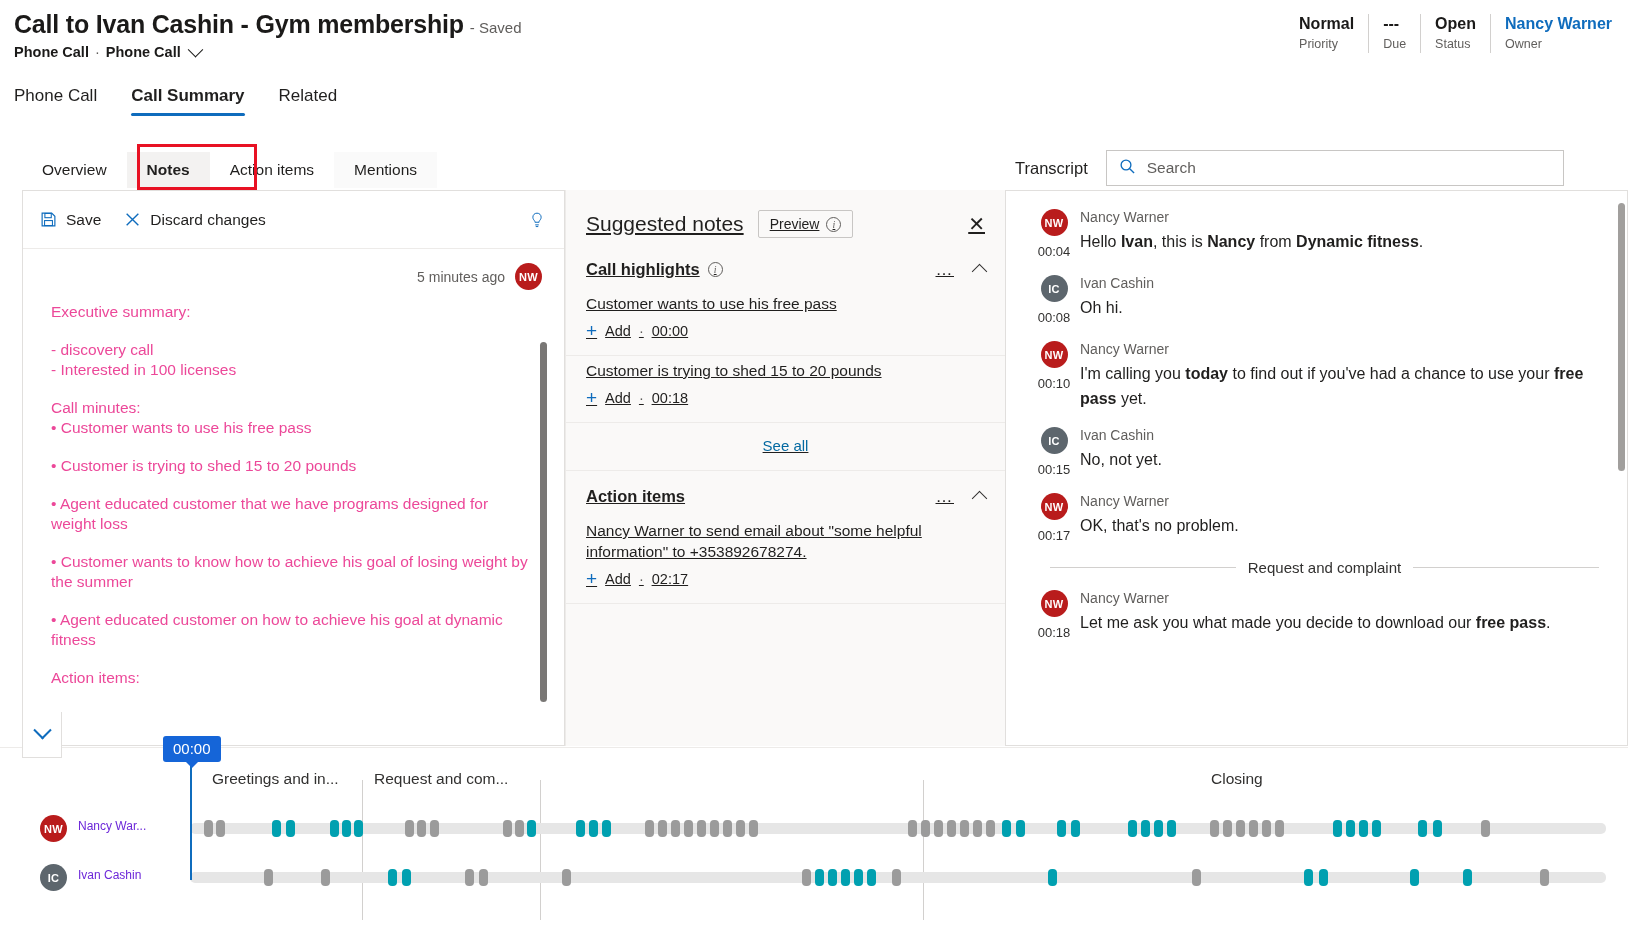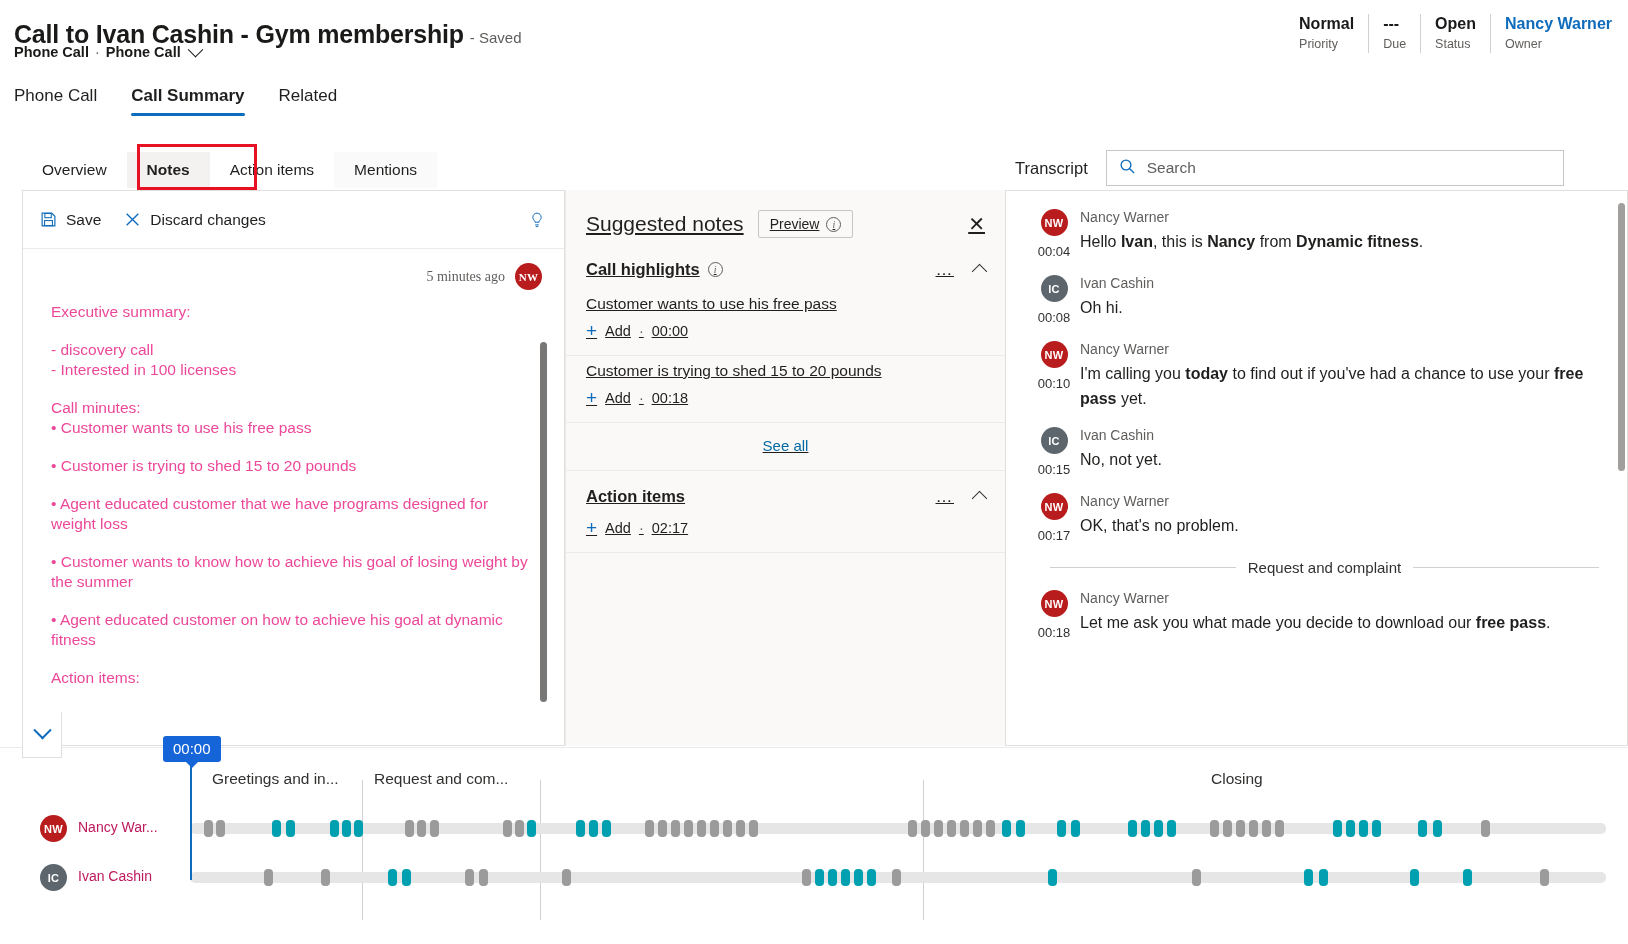--- a/index.html
+++ b/index.html
@@ -8,21 +8,21 @@
     width: 1628px; height: 944px;
     background: #ffffff;
     font-family: "Liberation Sans", sans-serif;
     color: #201f1e;
     overflow: hidden;
   }
   .app { position: relative; width: 1628px; height: 944px; background:#fff; }
 
   
   .header { position:absolute; left:0; top:0; width:1628px; height:78px; background:#fff; }
-  .title-wrap { position:absolute; left:14px; top:20px; }
+  .title-wrap { position:absolute; left:14px; top:10px; }
   .rec-title { font-size:25px; font-weight:700; color:#1b1a19; letter-spacing:-0.2px; display:inline; }
   .saved { font-size:15px; color:#605e5c; font-weight:400; margin-left:6px; }
   .breadcrumb { position:absolute; left:14px; top:44px; font-size:14.5px; font-weight:700; color:#1b1a19; display:flex; align-items:center; gap:6px; }
   .bc-sep { font-weight:400; color:#605e5c; }
   .chev-d { display:inline-block; width:11px; height:11px; border-right:1.6px solid #1b1a19; border-bottom:1.6px solid #1b1a19; transform:rotate(45deg) translate(-2px,-2px); margin-left:3px; }
 
   .hdr-fields { position:absolute; right:14px; top:14px; display:flex; align-items:stretch; }
   .hdr-field { padding:0 14px; display:flex; flex-direction:column; justify-content:center; border-right:1px solid #d2d0ce; }
   .hdr-field:last-child { border-right:none; padding-right:2px; }
   .hf-val { font-size:16px; font-weight:700; color:#1b1a19; line-height:20px; white-space:nowrap; }
@@ -42,21 +42,21 @@
   .stab.ghost { background:#fafafa; }
   .hl-box { position:absolute; left:137px; top:144px; width:120px; height:46px; border:3px solid #e81123; pointer-events:none; }
 
   
   .notes-card { position:absolute; left:22px; top:190px; width:543px; height:556px; background:#fff; border:1px solid #e1dfdd; }
   .notes-toolbar { height:58px; display:flex; align-items:center; padding:0 16px; border-bottom:1px solid #edebe9; position:relative; }
   .tb-btn { display:flex; align-items:center; gap:9px; font-size:15.5px; color:#201f1e; margin-right:22px; cursor:pointer; }
   .icn { width:18px; height:18px; display:inline-flex; align-items:center; justify-content:center; color:#0f6cbd; }
   .bulb { position:absolute; right:18px; top:50%; transform:translateY(-50%); color:#0f6cbd; }
 
-  .notes-meta { display:flex; align-items:center; justify-content:flex-end; gap:10px; padding:14px 22px 4px 0;font-family:Liberation Serif, serif; }
+  .notes-meta { display:flex; align-items:center; justify-content:flex-end; gap:10px; padding:14px 22px 4px 0; }
   .meta-time { font-size:14px; color:#605e5c; }
   .avatar { width:27px; height:27px; border-radius:50%; background:#b91c1c; color:#fff; font-size:11px; font-weight:700; display:flex; align-items:center; justify-content:center; letter-spacing:.3px; }
   .avatar.gray { background:#5d666d; }
 
   .notes-body { position:relative; padding:8px 34px 0 28px; font-size:15.5px; line-height:20px; color:#ec4899; height:438px; overflow:hidden; }
   .notes-body p { margin:0 0 18px 0; }
   .notes-body p.tight { margin-bottom:0; }
   .notes-scroll { position:absolute; right:17px; top:48px; width:7px; height:370px; background:#fff; }
   .notes-scroll i { display:block; width:7px; height:360px; background:#797775; border-radius:4px; }
 
@@ -112,21 +112,21 @@
   .seg-labels { position:absolute; left:0; top:22px; width:1628px; height:38px;margin-left:12px; }
   .seg-lab { position:absolute; top:0; font-size:15.5px; color:#323130; white-space:nowrap; }
   .seg-div { position:absolute; top:10px; width:1px; background:#d2d0ce; }
 
   .playhead { position:absolute; left:190px; top:2px; width:2px; height:130px; background:#0f6cbd; z-index:5; }
   .ph-bubble { position:absolute; left:-27px; top:-14px; background:#1565d8; color:#fff; font-size:15px; padding:4px 10px 5px; border-radius:3px; }
   .ph-bubble::after { content:""; position:absolute; left:22px; bottom:-6px; border-left:7px solid transparent; border-right:7px solid transparent; border-top:7px solid #1565d8; }
 
   .lane { position:absolute; left:0; height:44px; width:1628px; }
   .lane-av { position:absolute; left:40px; top:8px; }
-  .lane-name { position:absolute; left:78px; top:12px; font-size:14px; color:#be185d; white-space:nowrap; }
+  .lane-name { position:absolute; left:78px; top:12px; font-size:12px; color:#6d28d9; white-space:nowrap; }
   .track { position:absolute; left:190px; right:22px; top:16px; height:11px; background:#e6e6e6; border-radius:5px; }
   .blip { position:absolute; top:-3px; width:9px; height:17px; border-radius:4px; }
   .blip.g { background:#9b9b9b; }
   .blip.t { background:#00a0b0; }
 </style>
 </head>
 <body>
 
 <div class="app">
 
@@ -268,20 +268,21 @@
     <div class="see-all">See all</div>
 
     <div class="sec-head">
       <span class="sec-title">Action items</span>
       <span class="sec-actions">
         <span class="dots">…</span>
         <span class="chev-up"></span>
       </span>
     </div>
     <div class="sug-item">
+      <div class="sug-text">Nancy Warner to send email about "some helpful information" to +353892678274.</div>
       <div class="sug-row">
         <span class="add-btn">
           <span class="plus">+</span>
           <span>Add</span>
         </span>
         <span class="dotsep">·</span>
         <span class="tstamp">02:17</span>
       </div>
     </div>
   </div>

